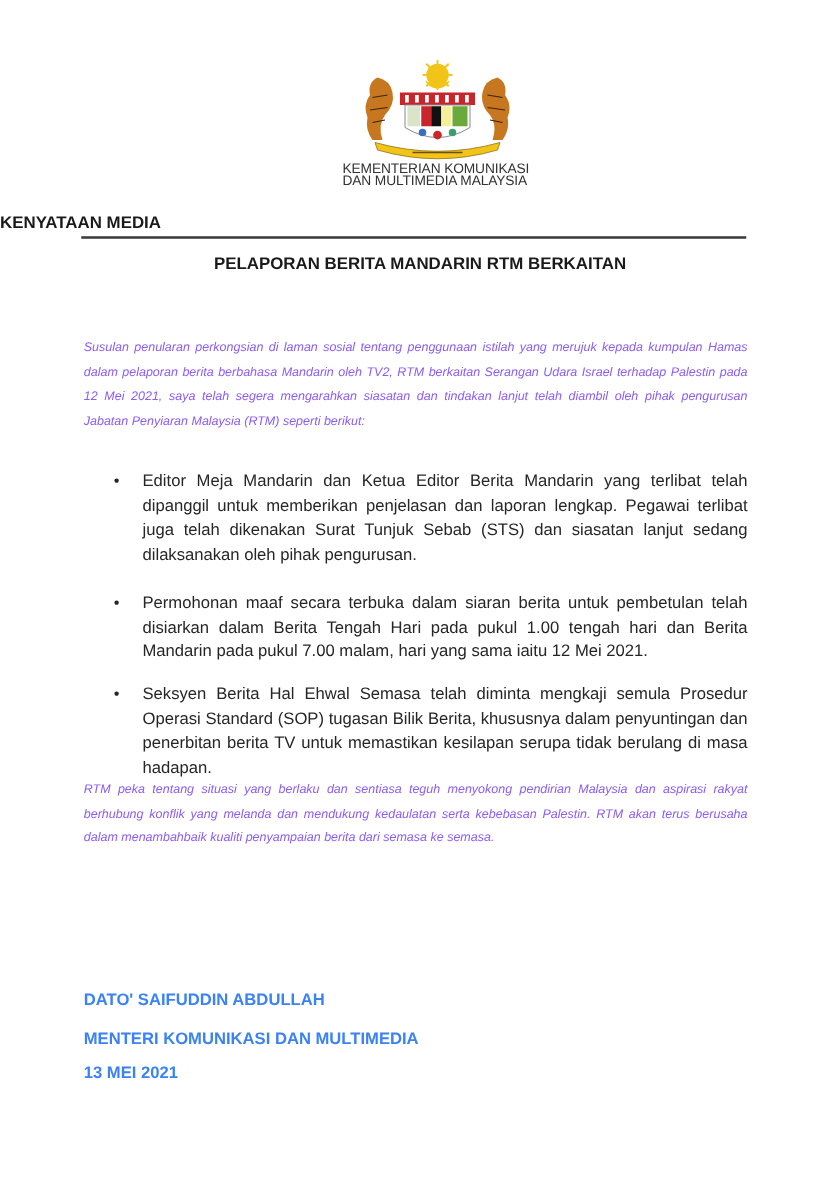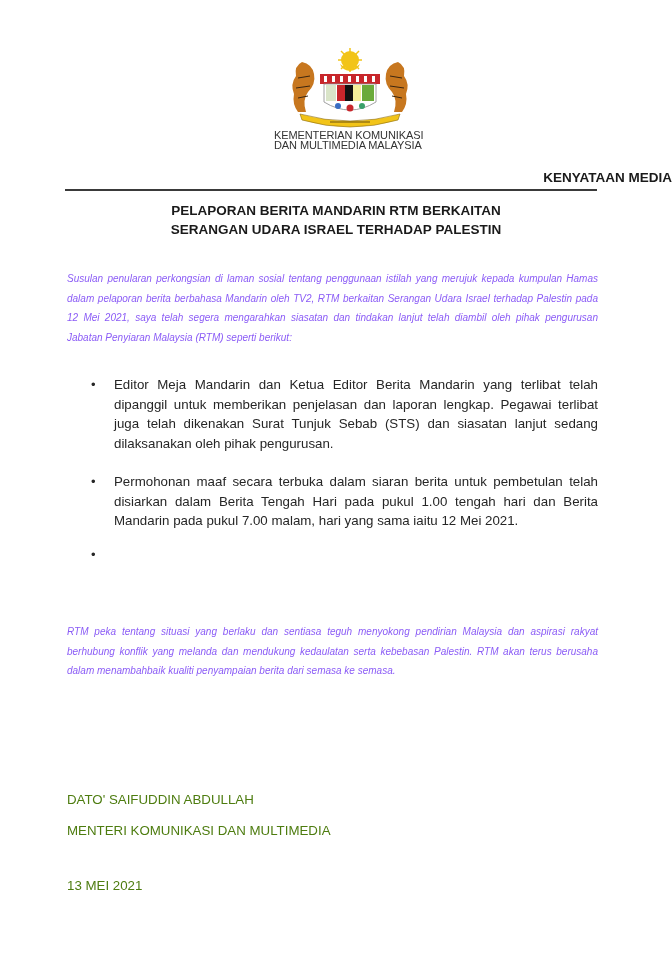--- a/index.html
+++ b/index.html
@@ -8,21 +8,21 @@
 
   .logo-wrap { position: absolute; left: 276px; top: 48px; width: 150px; }
   .crest { display: block; margin-left: 4px; }
   .ministry-name {
     position: absolute; left: 274px; top: 130px; width: 150px;
     font-size: 11px; line-height: 10px; letter-spacing: -0.1px; color: #333;
     text-transform: uppercase; white-space: nowrap;
   }
 
   .doc-kind {
-    position: absolute; left: 0; top: 170px; width: 672px; text-align: right;
+    position: absolute; left: 0; top: 170px; width: 672px; text-align: left;
     font-weight: bold; font-size: 13.5px; color: #1a1a1a;
   }
   .rule {
     position: absolute; left: 65px; top: 189px; width: 532px; height: 2px;
     background: #3a3a3a;
   }
   .headline {
     position: absolute; left: 0; top: 201px; width: 672px; text-align: center;
     font-weight: bold; font-size: 13.5px; line-height: 19px; color: #1a1a1a;
   }
@@ -40,26 +40,26 @@
     font-size: 13.3px; line-height: 19.6px; text-align: justify; color: #262626;
   }
   .bullet .dot {
     position: absolute; left: 1px; top: 0; font-size: 13px;
   }
   .b1 { top: 375px; }
   .b2 { top: 472px; }
   .b3 { top: 545px; }
 
   .sig {
-    position: absolute; left: 67px; font-weight: normal; font-size: 13.3px;
-    line-height: 19.6px; color: #4d7c0f;
+    position: absolute; left: 67px; font-weight: bold; font-size: 13.3px;
+    line-height: 19.6px; color: #3b82f6;
   }
   .sig-name { top: 790px; }
   .sig-title { top: 809px; margin-top: 12px; }
-  .sig-date { top: 876px; }
+  .sig-date { top: 848px; }
 </style>
 </head>
 <body>
 
 <div class="logo-wrap">
   <svg class="crest" width="140" height="80" viewBox="0 0 140 80">
 
     <circle cx="70" cy="12" r="9" fill="#f2c418"></circle>
     <g stroke="#f2c418" stroke-width="1.5">
       <line x1="70" y1="0" x2="70" y2="24"></line>
@@ -107,40 +107,40 @@
 </div>
 <div class="ministry-name">
   <div>KEMENTERIAN KOMUNIKASI</div>
   <div>DAN MULTIMEDIA MALAYSIA</div>
 </div>
 
 <div class="doc-kind">KENYATAAN MEDIA</div>
 <div class="rule"></div>
 <div class="headline">
   <div>PELAPORAN BERITA MANDARIN RTM BERKAITAN</div>
-  <div>SERANGAN UDARA ISRAEL TERHADAP PALESTIN</div>
 </div>
 
 <p class="para p1">Susulan penularan perkongsian di laman sosial tentang penggunaan istilah yang merujuk kepada kumpulan Hamas dalam pelaporan berita berbahasa Mandarin oleh TV2, RTM berkaitan Serangan Udara Israel terhadap Palestin pada 12 Mei 2021, saya telah segera mengarahkan siasatan dan tindakan lanjut telah diambil oleh pihak pengurusan Jabatan Penyiaran Malaysia (RTM) seperti berikut:</p>
 
 <ul class="bullets b1">
   <li class="bullet">
     <span class="dot">•</span>
     <span>Editor Meja Mandarin dan Ketua Editor Berita Mandarin yang terlibat telah dipanggil untuk memberikan penjelasan dan laporan lengkap. Pegawai terlibat juga telah dikenakan Surat Tunjuk Sebab (STS) dan siasatan lanjut sedang dilaksanakan oleh pihak pengurusan.</span>
   </li>
 </ul>
 <ul class="bullets b2">
   <li class="bullet">
     <span class="dot">•</span>
     <span>Permohonan maaf secara terbuka dalam siaran berita untuk pembetulan telah disiarkan dalam Berita Tengah Hari pada pukul 1.00 tengah hari dan Berita Mandarin pada pukul 7.00 malam, hari yang sama iaitu 12 Mei 2021.</span>
   </li>
 </ul>
 <ul class="bullets b3">
   <li class="bullet">
     <span class="dot">•</span>
+    <span>Seksyen Berita Hal Ehwal Semasa telah diminta mengkaji semula Prosedur Operasi Standard (SOP) tugasan Bilik Berita, khususnya dalam penyuntingan dan penerbitan berita TV untuk memastikan kesilapan serupa tidak berulang di masa hadapan.</span>
   </li>
 </ul>
 
 <p class="para p2">RTM peka tentang situasi yang berlaku dan sentiasa teguh menyokong pendirian Malaysia dan aspirasi rakyat berhubung konflik yang melanda dan mendukung kedaulatan serta kebebasan Palestin. RTM akan terus berusaha dalam menambahbaik kualiti penyampaian berita dari semasa ke semasa.</p>
 
 <div class="sig sig-name">DATO' SAIFUDDIN ABDULLAH</div>
 <div class="sig sig-title">MENTERI KOMUNIKASI DAN MULTIMEDIA</div>
 <div class="sig sig-date">13 MEI 2021</div>
 
 </body></html>

